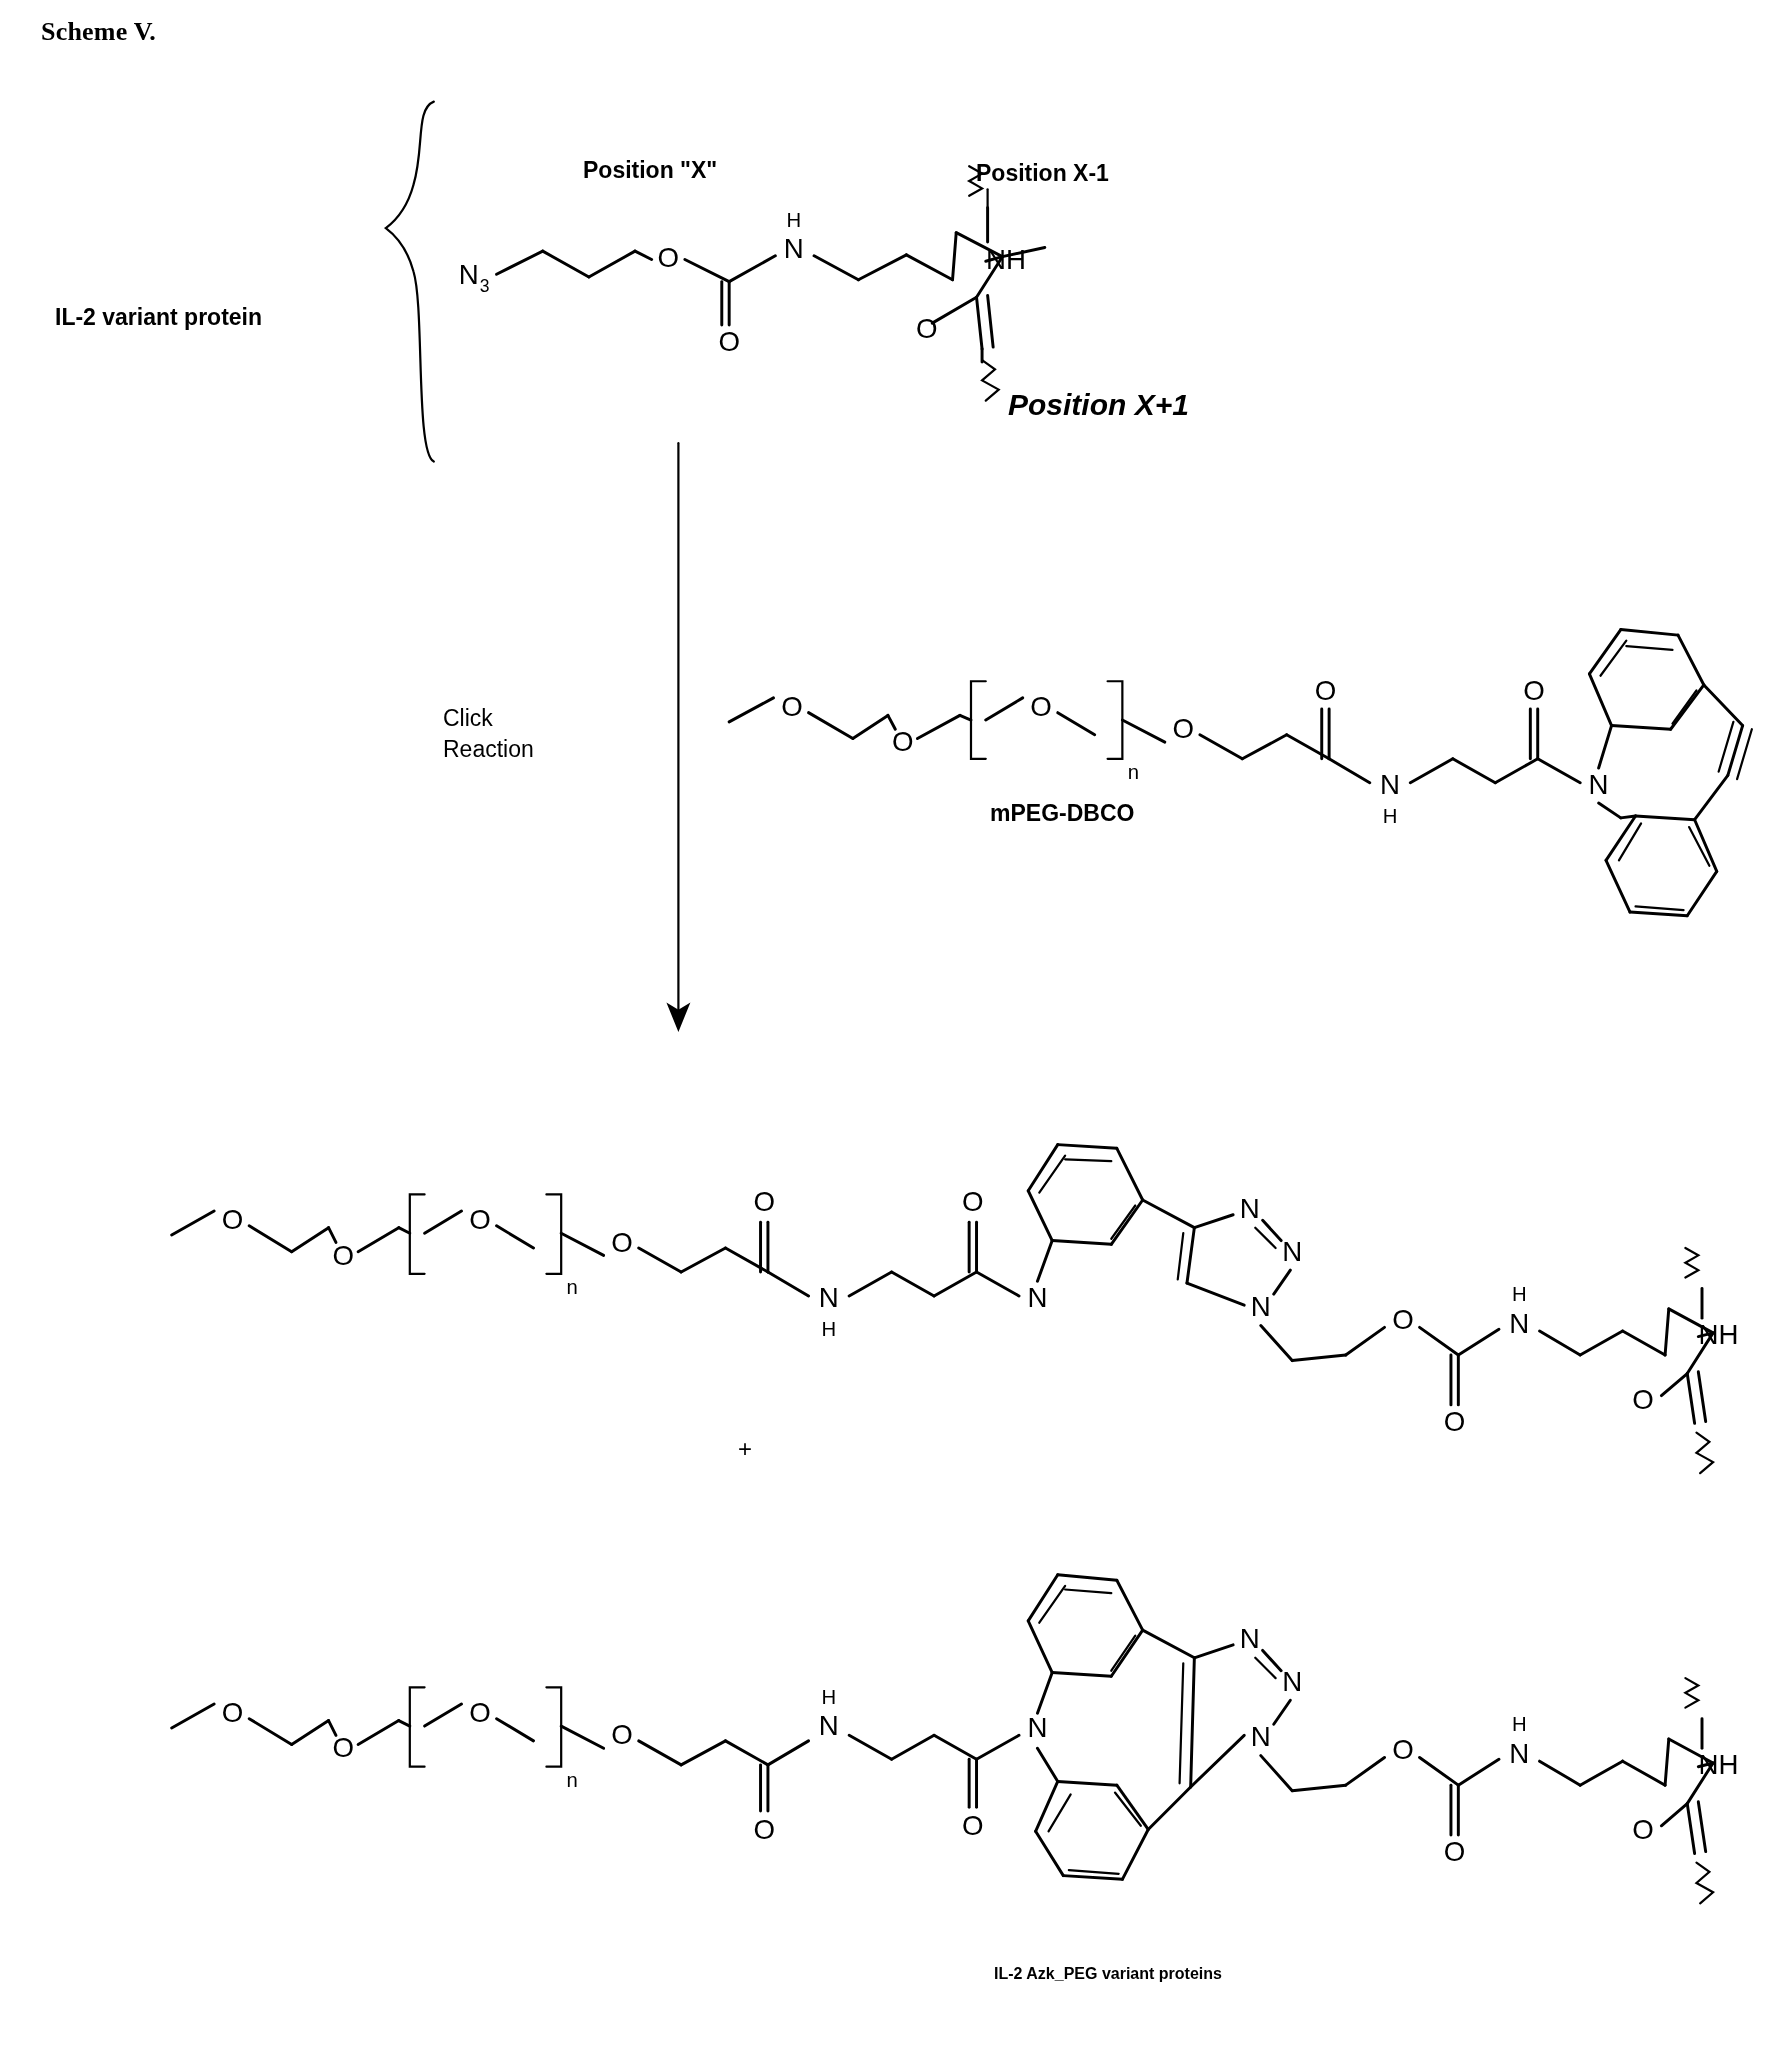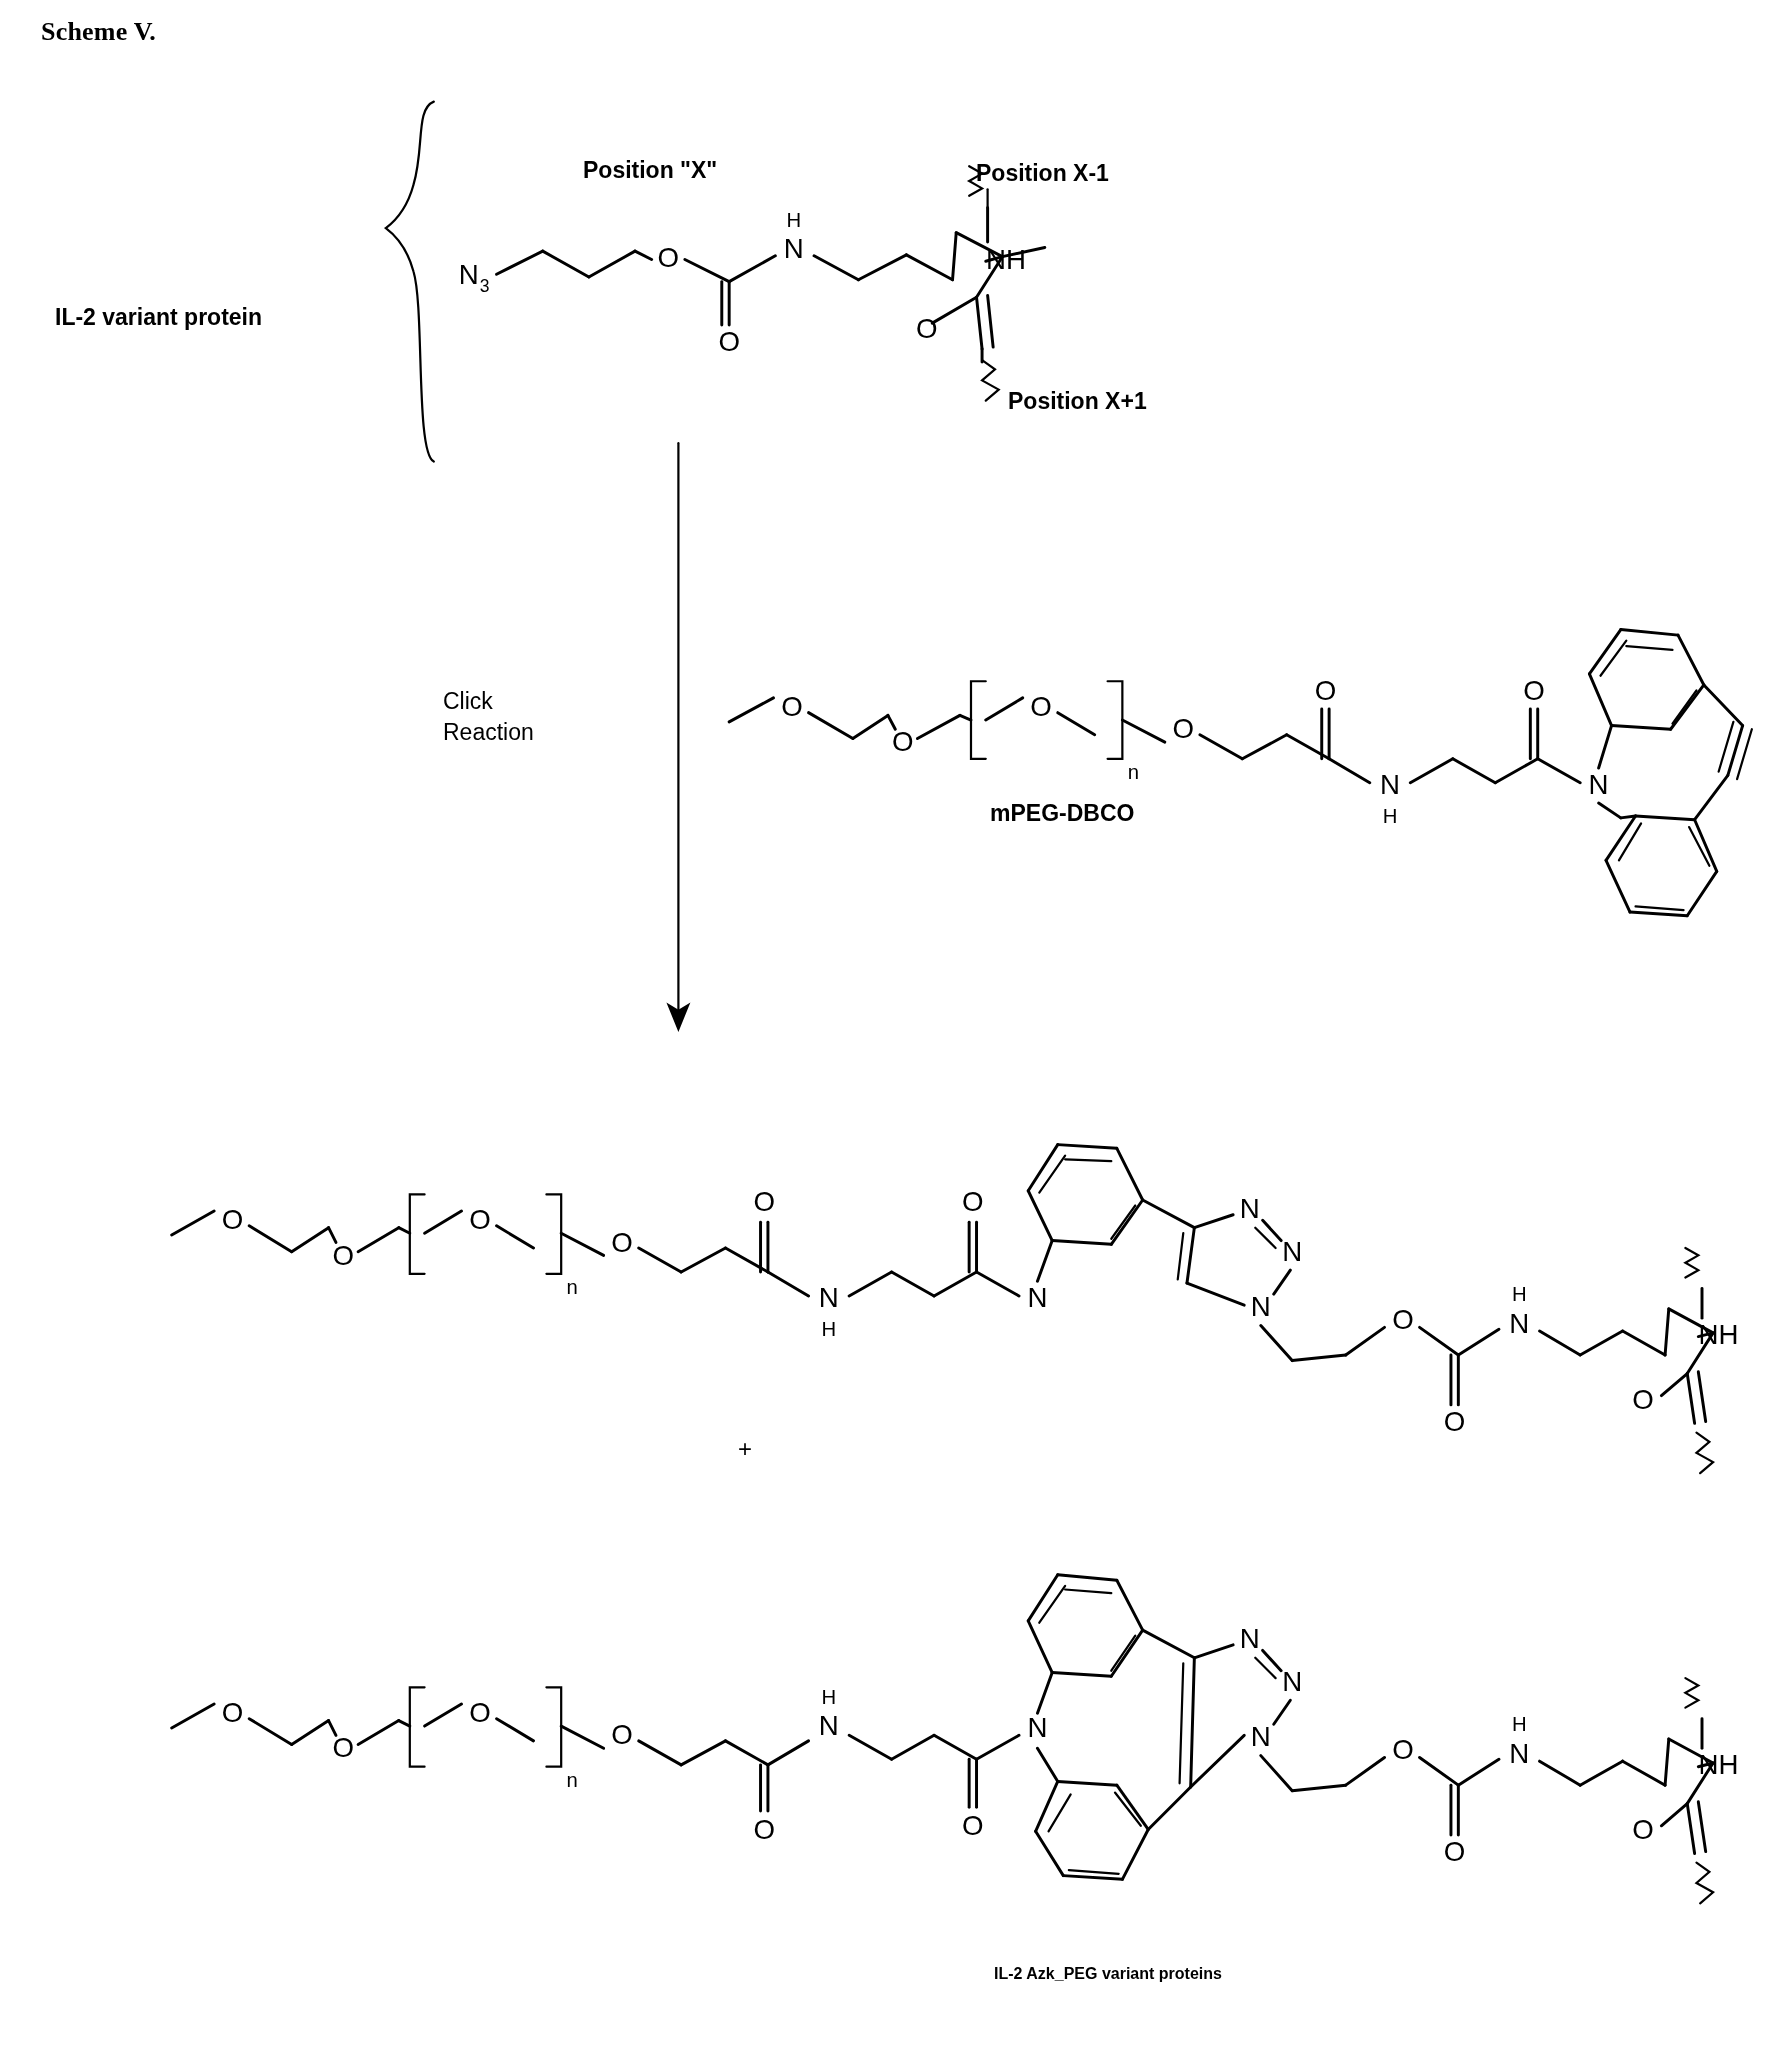--- a/index.html
+++ b/index.html
@@ -26,22 +26,22 @@
   }
   .lbl {
     position: absolute;
     font-family: "Liberation Sans", sans-serif;
     font-weight: bold;
     white-space: nowrap;
   }
   .lbl-protein { left: 55px; top: 261px; font-size: 23px; margin-top: 43px; }
   .lbl-posx   { left: 583px; top: 157px; font-size: 23px; }
   .lbl-posxm1 { left: 976px; top: 160px; font-size: 23px; }
-  .lbl-posxp1 { left: 1008px; top: 388px; font-size: 23px; }
-  .lbl-click  { left: 443px; top: 686px; font-size: 23px; font-weight: normal; line-height: 31px; }
+  .lbl-posxp1 { left: 1008px; top: 388px; font-size: 30px; font-style: italic; }
+  .lbl-click  { left: 443px; top: 703px; font-size: 23px; font-weight: normal; line-height: 31px; }
   .lbl-mpeg   { left: 990px; top: 800px; font-size: 23px; }
   .lbl-plus   { left: 738px; top: 1435px; font-size: 24px; font-weight: normal; }
   .lbl-final  { left: 994px; top: 1965px; font-size: 16px; }
 
   svg.struct {
     position: absolute;
     left: 0;
     top: 0;
     width: 1786px;
     height: 2052px;

